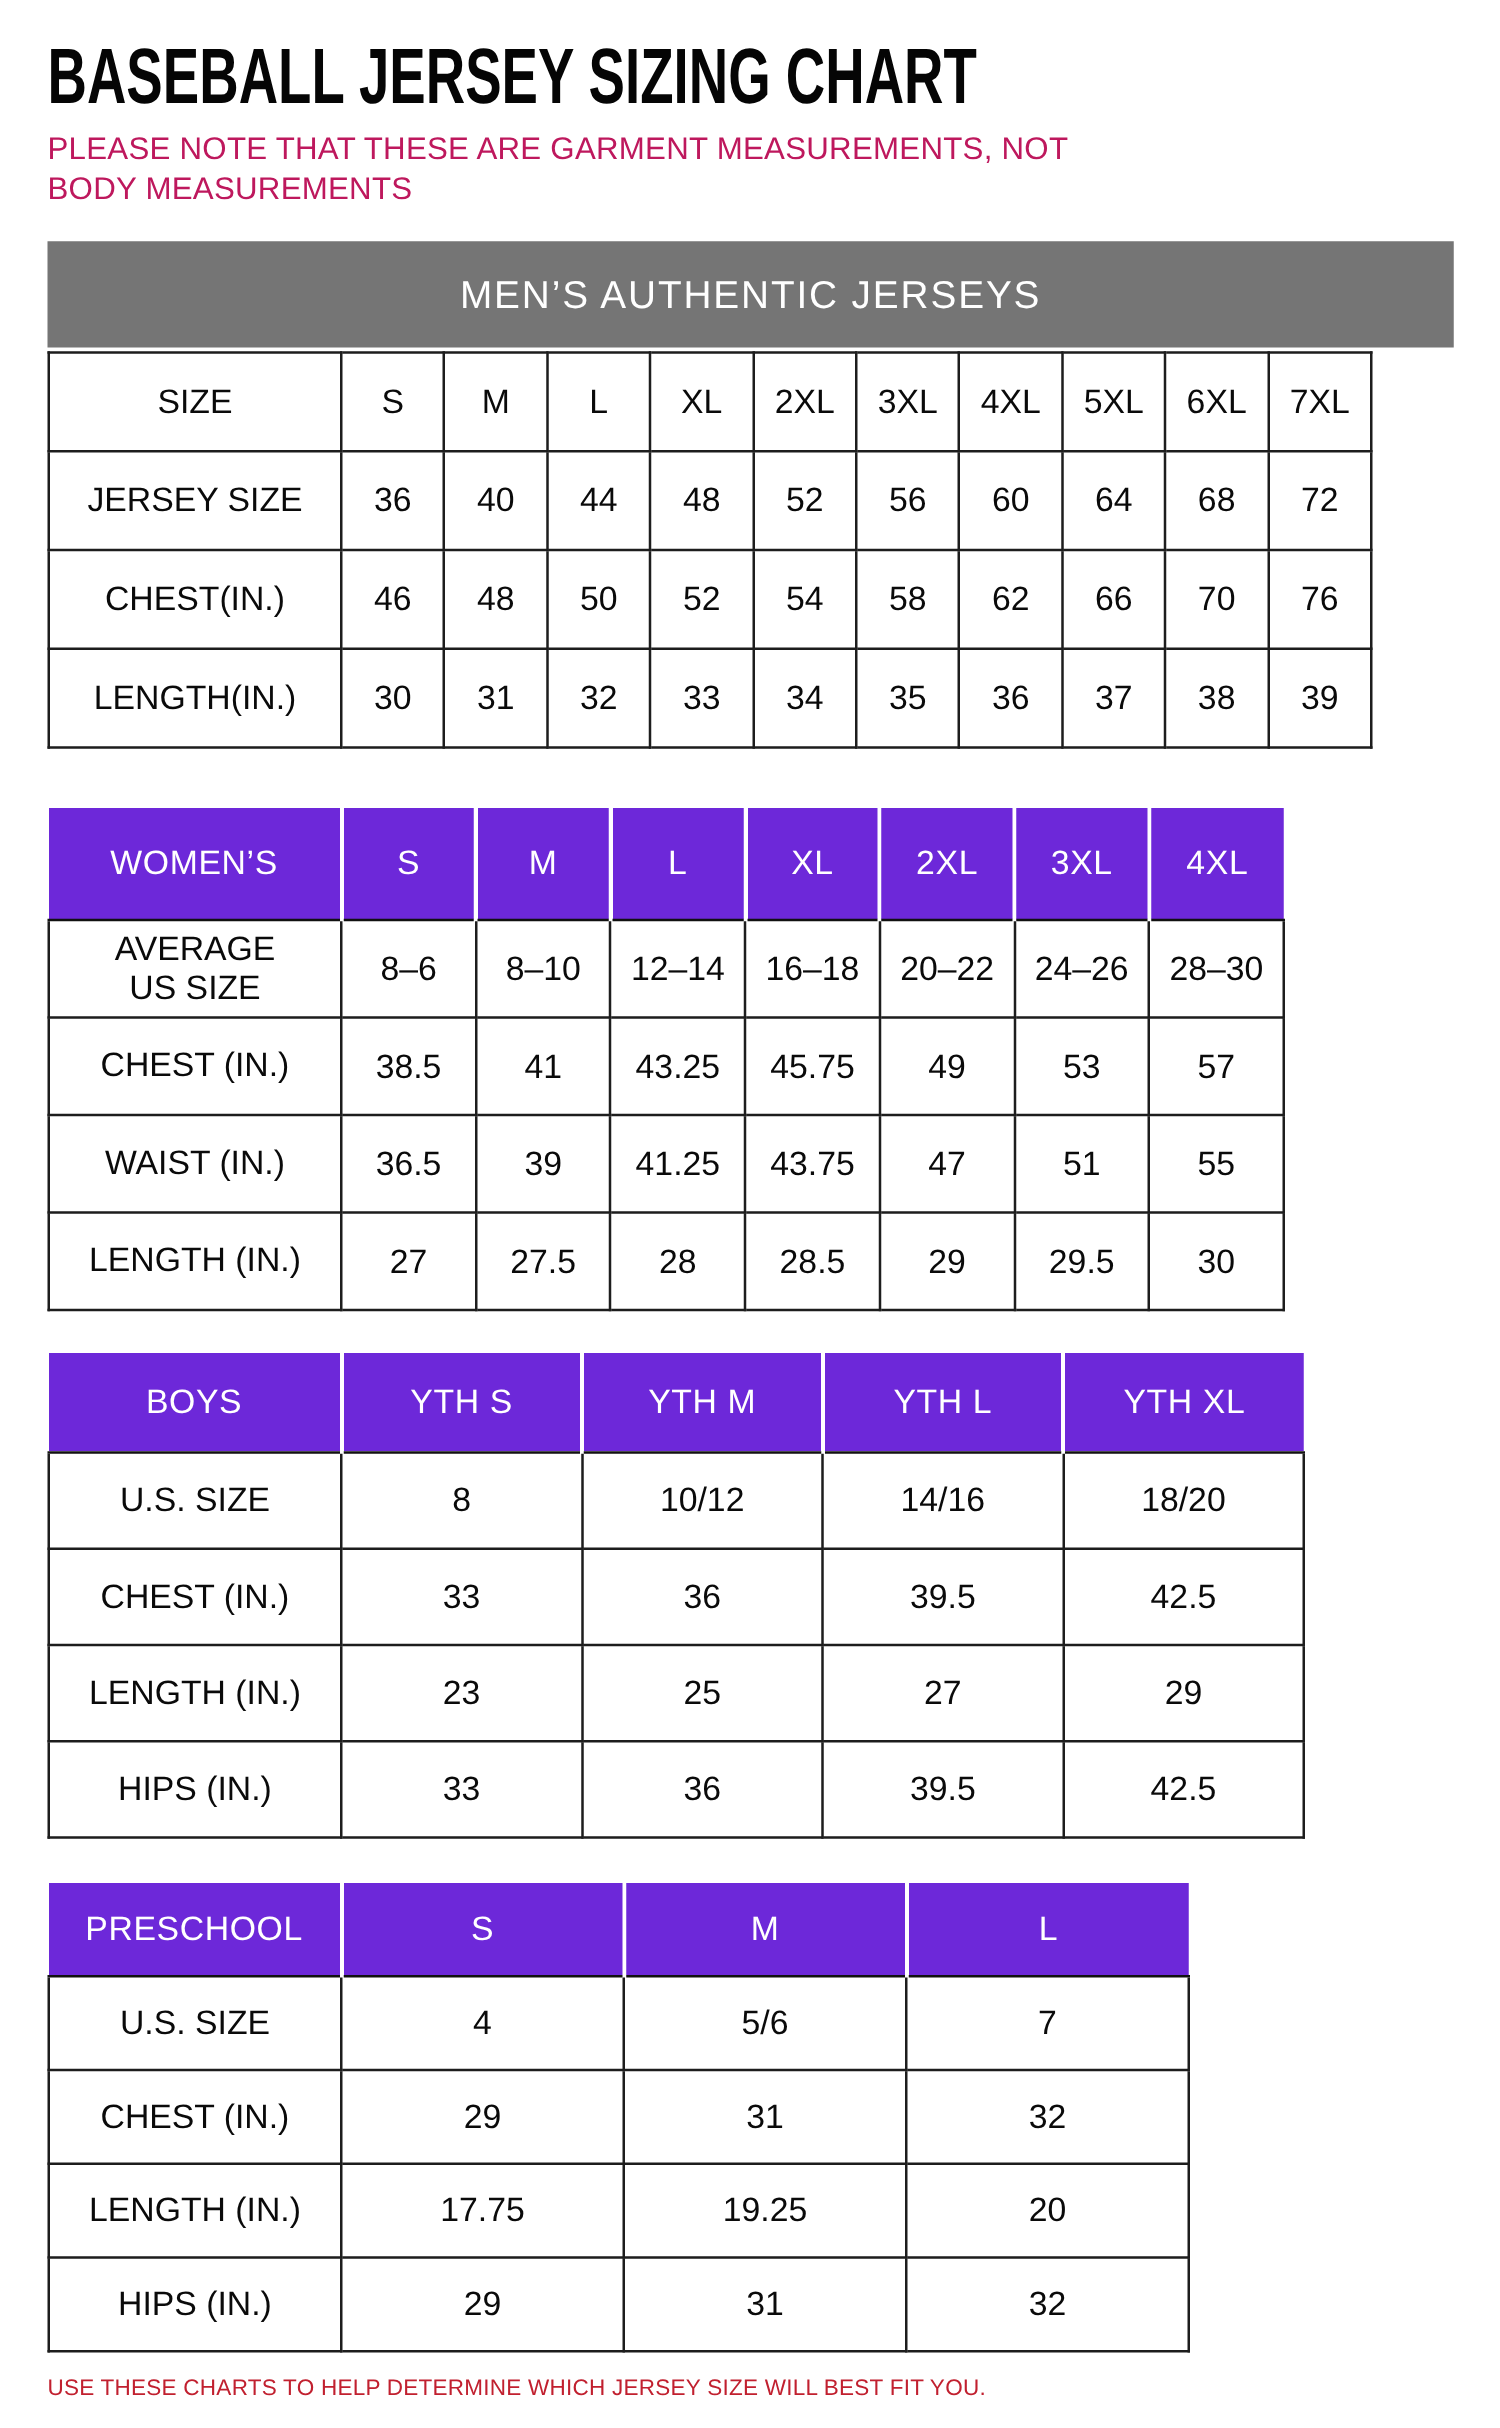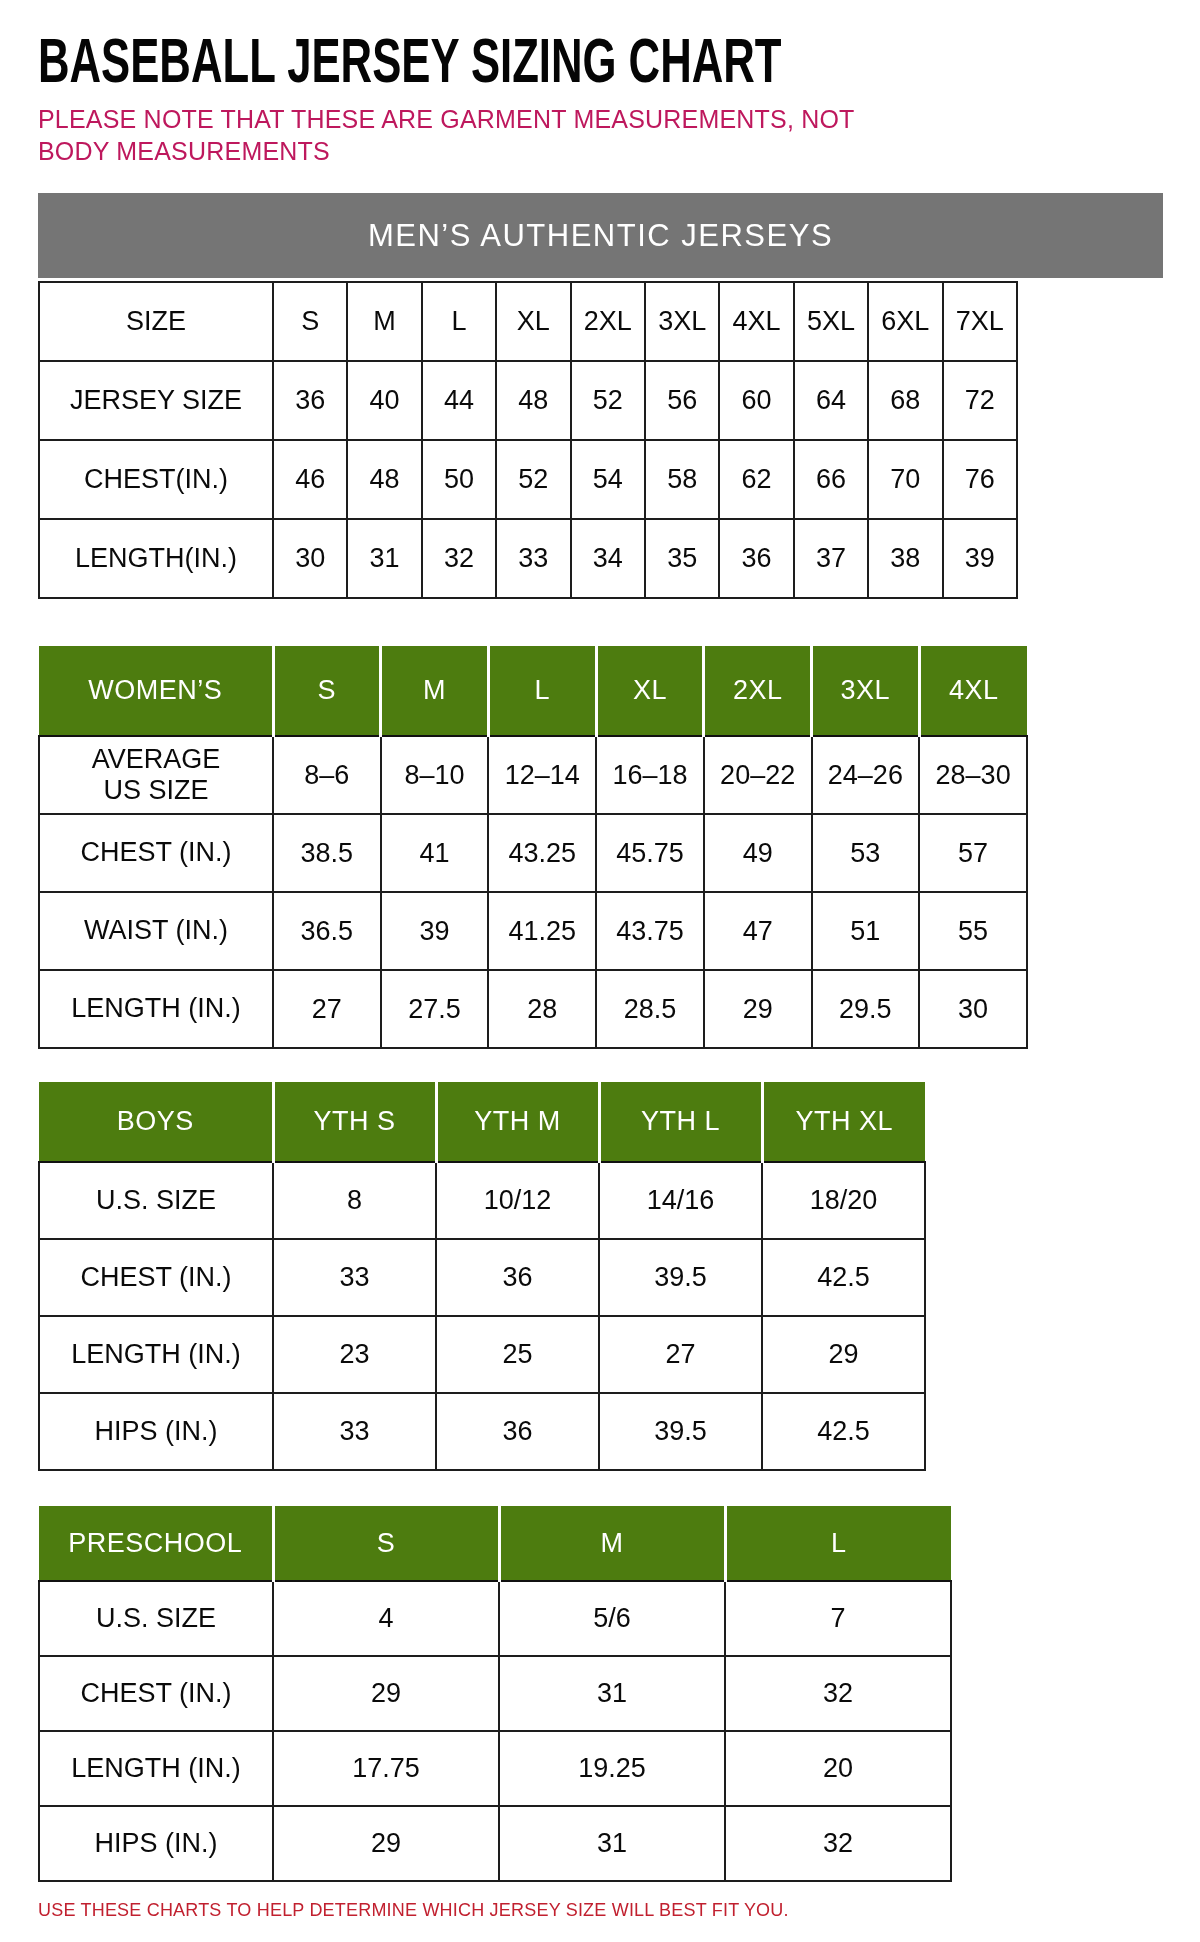--- a/index.html
+++ b/index.html
@@ -32,35 +32,35 @@
   th, td {
     text-align:center; vertical-align:middle; padding:0;
     font-weight:400; overflow:hidden;
   }
   tbody th, tbody td, .plain-head thead th {
     border:2px solid #1d1d1d; font-size:27px; color:#0a0a0a; background:#fff;
   }
   tbody th { white-space:pre-line; line-height:1.15; }
 
   .gray-head thead th {
-    background:#4d7c0f; color:#ffffff; font-size:27px; letter-spacing:0.5px;
+    background:#6d28d9; color:#ffffff; font-size:27px; letter-spacing:0.5px;
     border-left:3px solid #ffffff; border-right:3px solid #ffffff;
     border-top:none; border-bottom:2px solid #111;
   }
   .gray-head thead th:first-child { border-left:none; }
   .gray-head thead th:last-child  { border-right:none; }
 
-  .tbl-mens { width:980px; margin-top:3px; }
+  .tbl-mens { width:1060px; margin-top:3px; }
   .tbl-mens tr { height:79px; }
 
   .tbl-womens { width:990px; margin-top:47px; }
   .tbl-womens thead tr { height:90px; }
   .tbl-womens tbody tr { height:78px; }
 
-  .tbl-boys { width:888px; margin-top:33px; }
+  .tbl-boys { width:1006px; margin-top:33px; }
   .tbl-boys thead tr { height:80px; }
   .tbl-boys tbody tr { height:77px; }
 
   .tbl-pre { width:914px; margin-top:35px; }
   .tbl-pre tr { height:75px; }
 
   .footer {
     margin-top:18px; color:#c1202f; font-size:18px; letter-spacing:0.2px;
     white-space:nowrap;
   }

